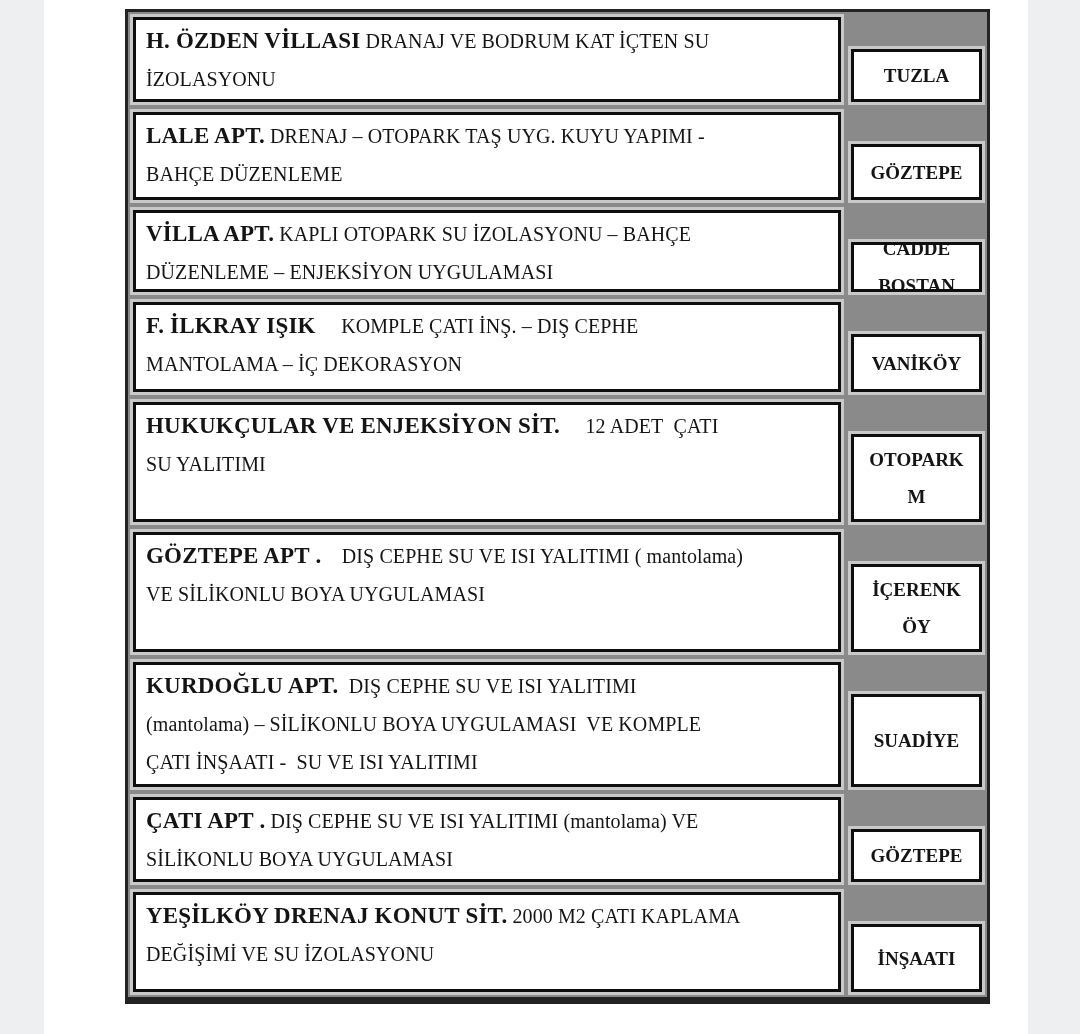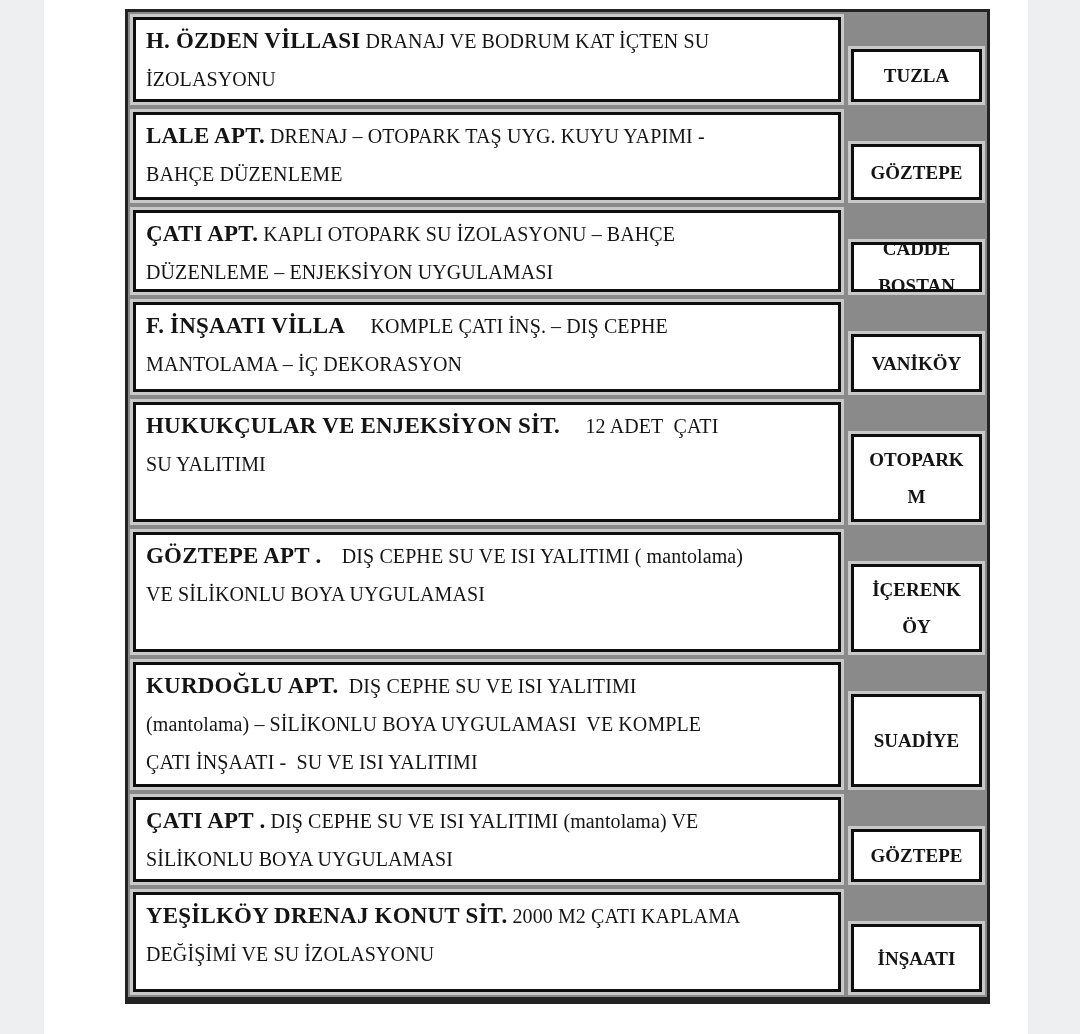--- a/index.html
+++ b/index.html
@@ -89,28 +89,28 @@
     <div class="cell location">TUZLA</div>
   </div>
 
   <div class="row">
     <div class="cell project"><b>LALE APT.</b> <span class="desc">DRENAJ – OTOPARK TAŞ UYG. KUYU YAPIMI -
 BAHÇE DÜZENLEME</span></div>
     <div class="cell location">GÖZTEPE</div>
   </div>
 
   <div class="row">
-    <div class="cell project"><b>ÇATI APT.</b> <span class="desc">KAPLI OTOPARK SU İZOLASYONU – BAHÇE
+    <div class="cell project"><b>VİLLA APT.</b> <span class="desc">KAPLI OTOPARK SU İZOLASYONU – BAHÇE
 DÜZENLEME – ENJEKSİYON UYGULAMASI</span></div>
     <div class="cell location">CADDE
 BOSTAN</div>
   </div>
 
   <div class="row">
-    <div class="cell project"><b>F. İNŞAATI VİLLA</b> <span class="desc">&nbsp;&nbsp;&nbsp; KOMPLE ÇATI İNŞ. – DIŞ CEPHE
+    <div class="cell project"><b>F. İLKRAY IŞIK</b> <span class="desc">&nbsp;&nbsp;&nbsp; KOMPLE ÇATI İNŞ. – DIŞ CEPHE
 MANTOLAMA – İÇ DEKORASYON</span></div>
     <div class="cell location">VANİKÖY</div>
   </div>
 
   <div class="row">
     <div class="cell project"><b>HUKUKÇULAR VE ENJEKSİYON SİT.</b> <span class="desc">&nbsp;&nbsp;&nbsp; 12 ADET&nbsp; ÇATI
 SU YALITIMI</span></div>
     <div class="cell location">OTOPARK
 M</div>
   </div>

